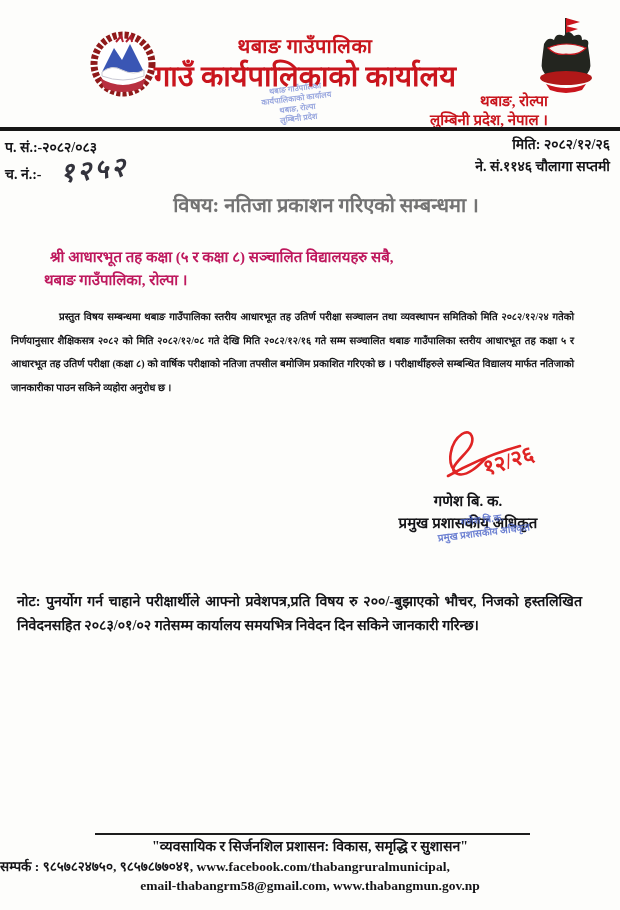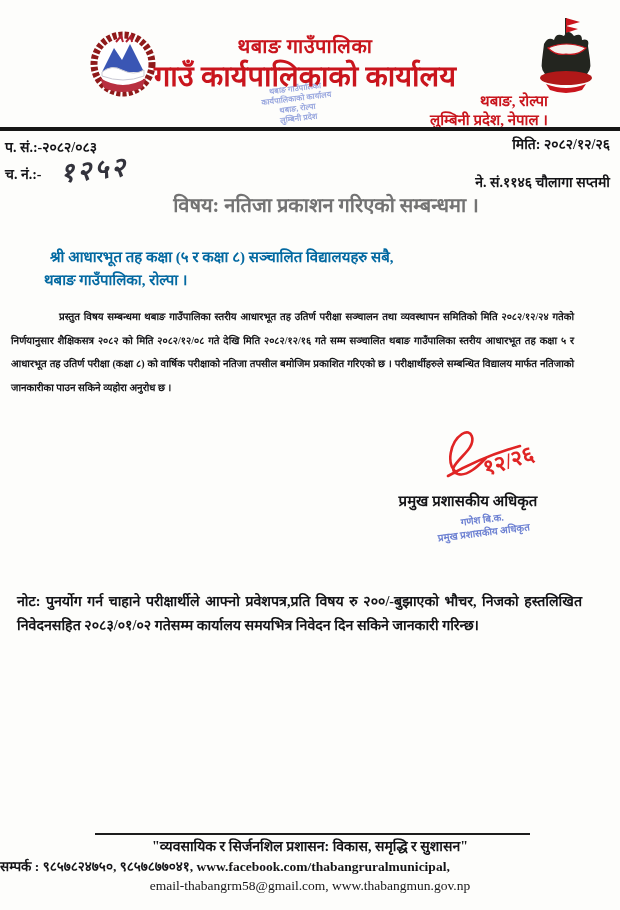--- a/index.html
+++ b/index.html
@@ -36,29 +36,29 @@
   
   .meta{font-weight:bold;font-size:14px;color:#141417;}
   .ref-no{position:absolute;top:137px;left:5px;text-align:center;}
   .date{position:absolute;top:134px;right:10px;text-align:right;}
   .ch-label{position:absolute;top:164px;left:5px;}
   .ch-hand{
     position:absolute;top:150px;left:60px;
     font-style:italic;font-size:27px;color:#33333c;letter-spacing:3px;
     transform:rotate(-6deg);font-weight:bold;
   }
-  .ns{position:absolute;top:172px;right:10px;text-align:center;}
+  .ns{position:absolute;top:156px;right:10px;text-align:center;}
   
   .subject{
     position:absolute;top:191px;left:0;width:620px;text-align:center;
     font-weight:bold;font-size:20px;color:#737373;margin-left:16px;
   }
   .recipient{
     position:absolute;top:246px;left:44px;right:40px;
-    font-weight:bold;font-size:15px;line-height:23px;color:#0369a1;
+    font-weight:bold;font-size:15px;line-height:23px;color:#be185d;
   }
   .recipient .l1{text-indent:6px;}
   .body-par{
     position:absolute;top:305px;left:11px;width:563px;
     font-weight:bold;font-size:10px;line-height:23.5px;color:#141417;
     text-align:justify;text-indent:48px;
   }
   
   .sig-scribble{position:absolute;top:424px;left:428px;}
   .sig-block{
@@ -81,21 +81,21 @@
   .foot-slogan{
     position:absolute;top:836px;left:0;width:620px;text-align:center;
     font-weight:bold;font-size:14px;color:#141417;
   }
   .foot-contact{
     position:absolute;top:857px;left:0;width:620px;text-align:left;
     font-weight:bold;font-size:13.5px;color:#141417;
   }
   .foot-email{
     position:absolute;top:878px;left:0;width:620px;text-align:center;
-    font-weight:normal;font-size:13.5px;color:#141417;
+    font-weight:bold;font-size:13.5px;color:#141417;
   }
 </style>
 </head>
 <body>
 
 <div class="page">
 
   <div class="logo logo-left">
     <svg width="70" height="72" viewBox="0 0 70 72">
       <circle cx="35" cy="34" r="29" fill="#ffffff" stroke="#8f1a1a" stroke-width="7" stroke-dasharray="4 2"></circle>
@@ -149,20 +149,21 @@
 
   <div class="body-par">प्रस्तुत विषय सम्बन्धमा थबाङ गाउँपालिका  स्तरीय आधारभूत तह उतिर्ण  परीक्षा सञ्चालन तथा व्यवस्थापन समितिको मिति २०८२/१२/२४ गतेको निर्णयानुसार शैक्षिकसत्र २०८२ को मिति २०८२/१२/०८ गते देखि मिति २०८२/१२/१६ गते सम्म सञ्चालित थबाङ गाउँपालिका स्तरीय आधारभूत तह कक्षा ५ र आधारभूत तह उतिर्ण परीक्षा (कक्षा ८) को वार्षिक परीक्षाको नतिजा तपसील बमोजिम प्रकाशित गरिएको छ । परीक्षार्थीहरुले सम्बन्धित  विद्यालय मार्फत नतिजाको  जानकारीका पाउन सकिने व्यहोरा अनुरोध छ ।</div>
 
   <div class="sig-scribble">
     <svg width="130" height="70" viewBox="0 0 130 70">
       <path d="M28,48 C18,40 22,18 34,10 C44,4 48,16 40,26 C32,36 18,46 30,50 C40,53 52,40 58,34 M20,52 C45,38 70,28 92,22" fill="none" stroke="#e02424" stroke-width="2.6" stroke-linecap="round"></path>
       <text x="58" y="52" fill="#e02424" font-size="22" font-weight="bold" transform="rotate(-18 58 52)">१२/२६</text>
     </svg>
   </div>
   <div class="sig-block">
+    <div>गणेश बि. क.</div>
     <div>प्रमुख प्रशासकीय अधिकृत</div>
   </div>
   <div class="sig-stamp">
     <div>गणेश बि.क.</div>
     <div>प्रमुख प्रशासकीय अधिकृत</div>
   </div>
 
   <div class="note">नोट: पुनर्योग गर्न चाहाने परीक्षार्थीले आफ्नो प्रवेशपत्र,प्रति विषय रु २००/-बुझाएको भौचर, निजको हस्तलिखित निवेदनसहित २०८३/०१/०२ गतेसम्म कार्यालय समयभित्र निवेदन दिन सकिने जानकारी गरिन्छ।</div>
 
   <div class="foot-rule"></div>

